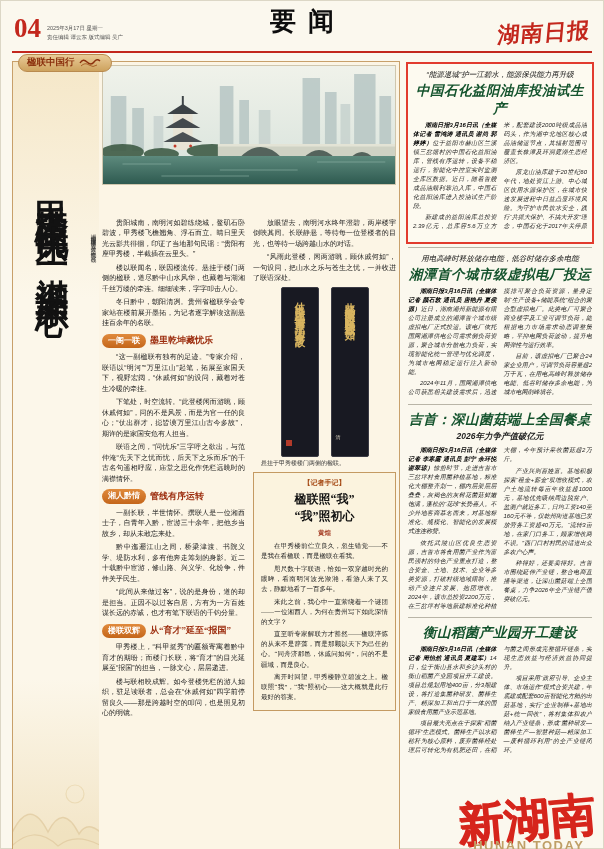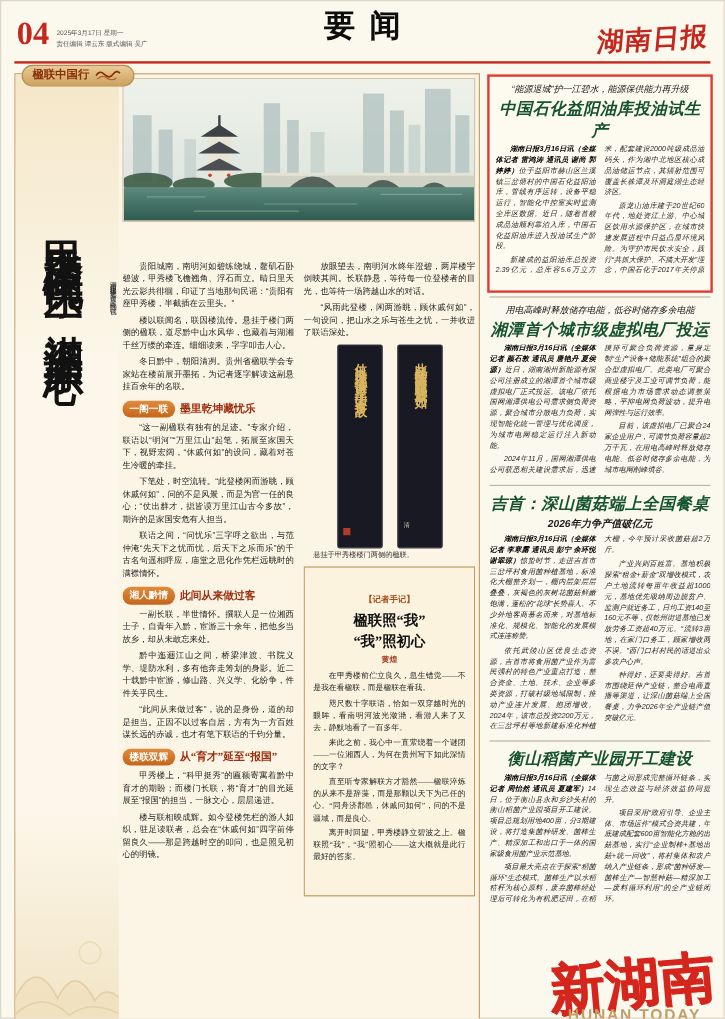--- a/index.html
+++ b/index.html
@@ -41,21 +41,21 @@
         padding:1px 6px 1.5px;font-size:8px;font-weight:700;flex:none;}
   .pill-title{color:#9c2d0e;font-weight:700;font-size:9px;margin-left:4px;font-family:"Liberation Serif",serif;}
   .scroll-wrap{display:flex;justify-content:center;gap:12px;margin:3px 0 2px;}
   .scroll{width:36px;height:168px;background:#181922;border:1px solid #3a3a44;border-radius:2px;
           position:relative;display:flex;justify-content:center;flex:none;}
   .scroll-text{writing-mode:vertical-rl;color:#d9b560;font-size:10.5px;letter-spacing:2.5px;
                font-family:"Liberation Serif",serif;font-weight:700;margin-top:6px;}
   .scroll-sig{position:absolute;left:2px;bottom:26px;writing-mode:vertical-rl;font-size:5px;color:#cfc8b6;}
   .scroll-seal{position:absolute;left:4px;bottom:10px;width:6px;height:6px;background:#b23a2a;}
   .photo-caption{font-size:6px;color:#333;margin:2px 0 4px;padding-left:8px;text-indent:0 !important;}
-  .notes-box{flex:1;border:1px solid #c49a62;background:#fbf3de;padding:23px 7px;overflow:hidden;}
+  .notes-box{flex:1;border:1px solid #c49a62;background:#fbf3de;padding:5px 7px;overflow:hidden;}
   .notes-tag{text-align:center;color:#a64b16;font-weight:700;font-size:7px;margin-bottom:3px;}
   .notes-title{text-align:center;font-weight:700;font-size:12px;color:#111;line-height:1.4;
                font-family:"Liberation Serif",serif;}
   .notes-author{text-align:center;font-size:6.5px;color:#a33a22;margin:3px 0 4px;font-weight:700;}
   .notes-box p{font-size:6.5px;line-height:1.55;text-indent:2em;margin:0 0 2.5px;color:#242424;
                font-family:"Liberation Serif",serif;}
   
   .sidebar{flex:1;display:flex;flex-direction:column;position:relative;padding-top:1px;}
   .s-art{padding:2px 2px 3px;font-style:italic;}
   .s-art.boxed{border:2px solid #e23b2e;padding:5px 5px 5px;background:#fdfaf0;}
@@ -186,21 +186,21 @@
               <h4 class="subhead">
                 <span class="pill">一阁一联</span>
                 <span class="pill-title">墨里乾坤藏忧乐</span>
               </h4>
               <p>“这一副楹联有独有的足迹。”专家介绍，联语以“明河”“万里江山”起笔，拓展至家国天下，视野宏阔，“休戚何如”的设问，藏着对苍生冷暖的牵挂。</p>
               <p>下笔处，时空流转。“此登楼闲而游眺，顾休戚何如”，问的不是风景，而是为官一任的良心；“仗出群才，搃皆谟万里江山古今多故”，期许的是家国安危有人担当。</p>
               <p>联语之间，“问忧乐”三字呼之欲出，与范仲淹“先天下之忧而忧，后天下之乐而乐”的千古名句遥相呼应，庙堂之思化作凭栏远眺时的满襟情怀。</p>
 
               <h4 class="subhead">
                 <span class="pill">湘人黔情</span>
-                <span class="pill-title">此间从来做过客</span>
+                <span class="pill-title">管线有序运转</span>
               </h4>
               <p>一副长联，半世情怀。撰联人是一位湘西士子，自青年入黔，宦游三十余年，把他乡当故乡，却从未敢忘来处。</p>
               <p>黔中迤逦江山之间，桥梁津渡、书院义学、堤防水利，多有他奔走筹划的身影。近二十载黔中宦游，修山路、兴义学、化纷争，件件关乎民生。</p>
               <p>“此间从来做过客”，说的是身份，道的却是担当。正因不以过客自居，方有为一方百姓谋长远的赤诚，也才有笔下联语的千钧分量。</p>
 
               <h4 class="subhead">
                 <span class="pill">楼联双辉</span>
                 <span class="pill-title">从“育才”延至“报国”</span>
               </h4>
               <p>甲秀楼上，“科甲挺秀”的匾额寄寓着黔中育才的期盼；而楼门长联，将“育才”的目光延展至“报国”的担当，一脉文心，层层递进。</p>

